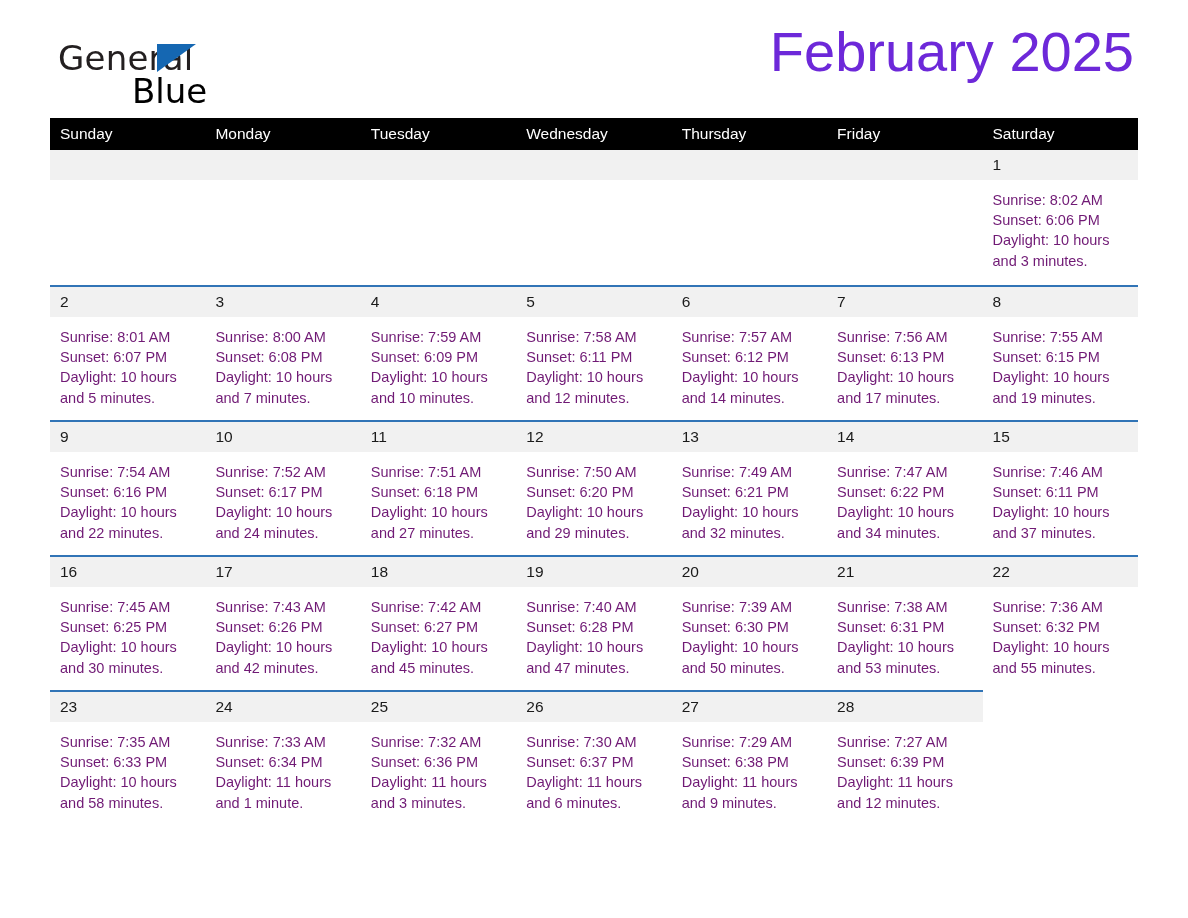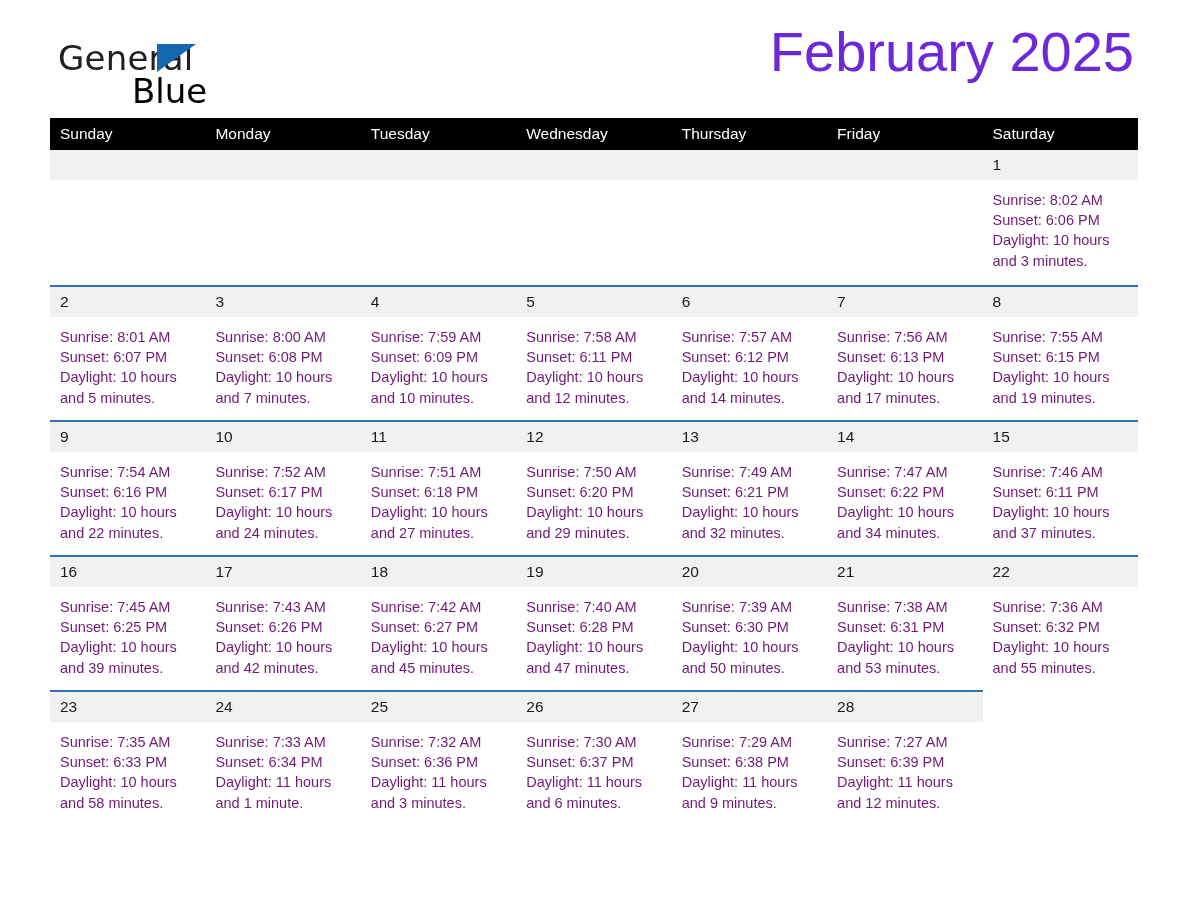--- a/index.html
+++ b/index.html
@@ -321,21 +321,21 @@
               <div class="daylight">Daylight: 10 hours and 37 minutes.</div>
             </div>
           </td>
         </tr>
         <tr class="wk-row">
           <td>
             <div class="daynum">16</div>
             <div class="info">
               <div>Sunrise: 7:45 AM</div>
               <div>Sunset: 6:25 PM</div>
-              <div class="daylight">Daylight: 10 hours and 39 minutes.</div>
+              <div class="daylight">Daylight: 10 hours and 30 minutes.</div>
             </div>
           </td>
           <td>
             <div class="daynum">17</div>
             <div class="info">
               <div>Sunrise: 7:43 AM</div>
               <div>Sunset: 6:26 PM</div>
               <div class="daylight">Daylight: 10 hours and 42 minutes.</div>
             </div>
           </td>

